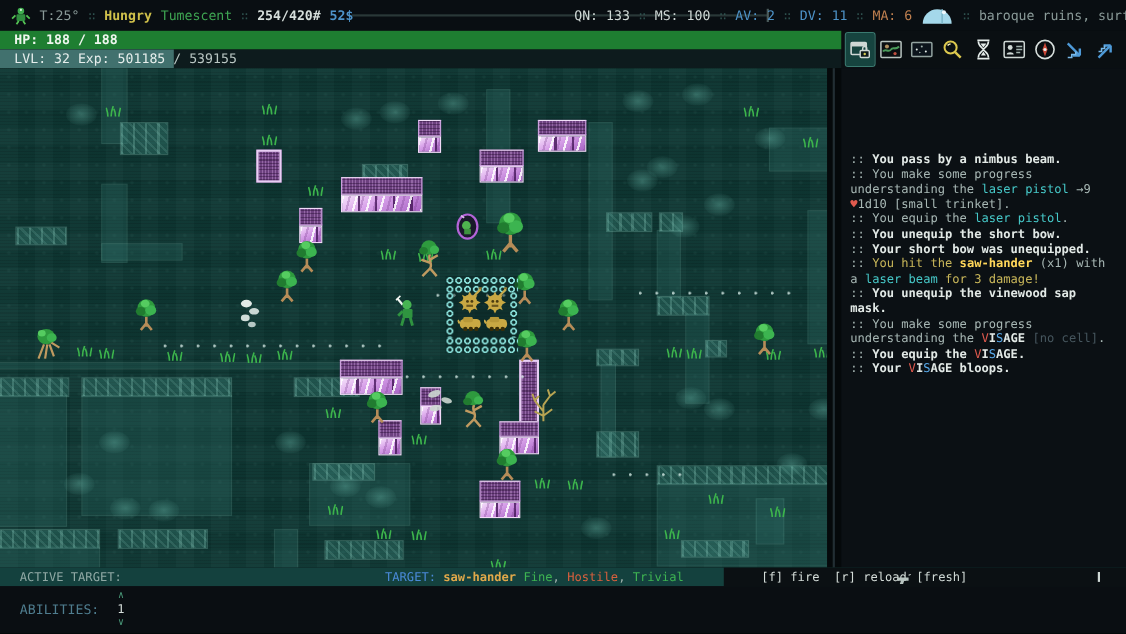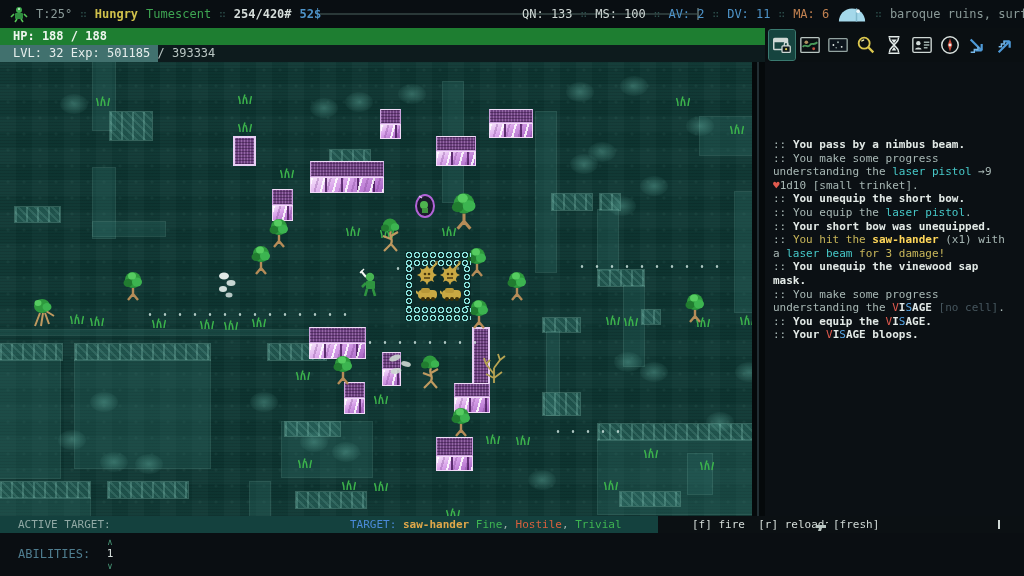--- a/index.html
+++ b/index.html
@@ -126,21 +126,21 @@
           </svg>
         </span>
       <span class="sep">∷</span>
       <span class="c-loc">baroque ruins, surface</span>
     </div>
   </div>
 
   <div id="hpbar" class="abs">HP: 188 / 188</div>
   <div id="xpbar" class="abs">
     <div id="xpfill"></div>
-    <div id="xptext"><span>LVL: 32 Exp: 501185</span><span class="rest"> / 393334</span></div>
+    <div id="xptext"><span>LVL: 32 Exp: 501185</span><span class="rest"> / 539155</span></div>
   </div>
 
   <div id="iconstrip" class="abs">
       <div class="tbtn sel">
         <svg viewBox="0 0 24 24">
           <rect x="3" y="5" width="15" height="12" rx="1" fill="none" stroke="#cfd8d5" stroke-width="1.6"></rect>
           <rect x="3" y="5" width="15" height="4" fill="#cfd8d5"></rect>
           <rect x="12" y="13" width="9" height="7" rx="1" fill="#0f1a1c" stroke="#cfd8d5" stroke-width="1.4"></rect>
           <path d="M14.5 13 v-2 a2 2 0 0 1 4 0 v2" fill="none" stroke="#cfd8d5" stroke-width="1.4"></path>
           <circle cx="16.5" cy="16.5" r="1.2" fill="#d8cc52"></circle>
@@ -561,22 +561,22 @@
           <path d="M9 21 L7 28 M15 21 L17 28 M8 15 L4 19" stroke="#2f9440" stroke-width="2.6"></path>
         </svg></div>
     </div>
   <div id="scrollstrip" class="abs">
       <i></i>
     </div>
 
   <div id="log" class="abs">
       <div><span class="lg-gy">:: </span><span class="lg-wt">You pass by a nimbus beam.</span></div>
       <div><span class="lg-gy">:: </span><span class="lg-gy">You make some progress understanding the </span><span class="lg-cy">laser pistol</span><span class="lg-gy"> →9 </span><span class="lg-rd">♥</span><span class="lg-gy">1d10</span><span class="lg-gy"> [small trinket].</span></div>
+      <div><span class="lg-gy">:: </span><span class="lg-gy">You equip the </span><span class="lg-cy">laser pistol</span><span class="lg-gy">.</span></div>
       <div><span class="lg-gy">:: </span><span class="lg-wt">You unequip the short bow.</span></div>
-      <div><span class="lg-gy">:: </span><span class="lg-gy">You equip the </span><span class="lg-cy">laser pistol</span><span class="lg-gy">.</span></div>
       <div><span class="lg-gy">:: </span><span class="lg-wt">Your short bow was unequipped.</span></div>
       <div><span class="lg-gy">:: </span><span class="lg-yl">You hit the </span><span class="lg-ylb">saw-hander</span><span class="lg-gy"> (x1) with </span><span class="lg-gy">a </span><span class="lg-cy">laser beam</span><span class="lg-yl"> for 3 damage!</span></div>
       <div><span class="lg-gy">:: </span><span class="lg-wt">You unequip the vinewood sap mask.</span></div>
       <div><span class="lg-gy">:: </span><span class="lg-gy">You make some progress understanding the </span><span class="lg-rd">V</span><span class="lg-wt">I</span><span class="lg-bl">S</span><span class="lg-wt">AGE</span><span class="lg-gy"> </span><span class="lg-dk">[no cell]</span><span class="lg-gy">.</span></div>
       <div><span class="lg-gy">:: </span><span class="lg-wt">You equip the </span><span class="lg-rd">V</span><span class="lg-wt">I</span><span class="lg-bl">S</span><span class="lg-wt">AGE</span><span class="lg-wt">.</span></div>
       <div><span class="lg-gy">:: </span><span class="lg-wt">Your </span><span class="lg-rd">V</span><span class="lg-wt">I</span><span class="lg-bl">S</span><span class="lg-wt">AGE</span><span class="lg-wt"> bloops.</span></div>
     </div>
 
   <div id="targetbar" class="abs">
     <div id="tb-dark"></div>

